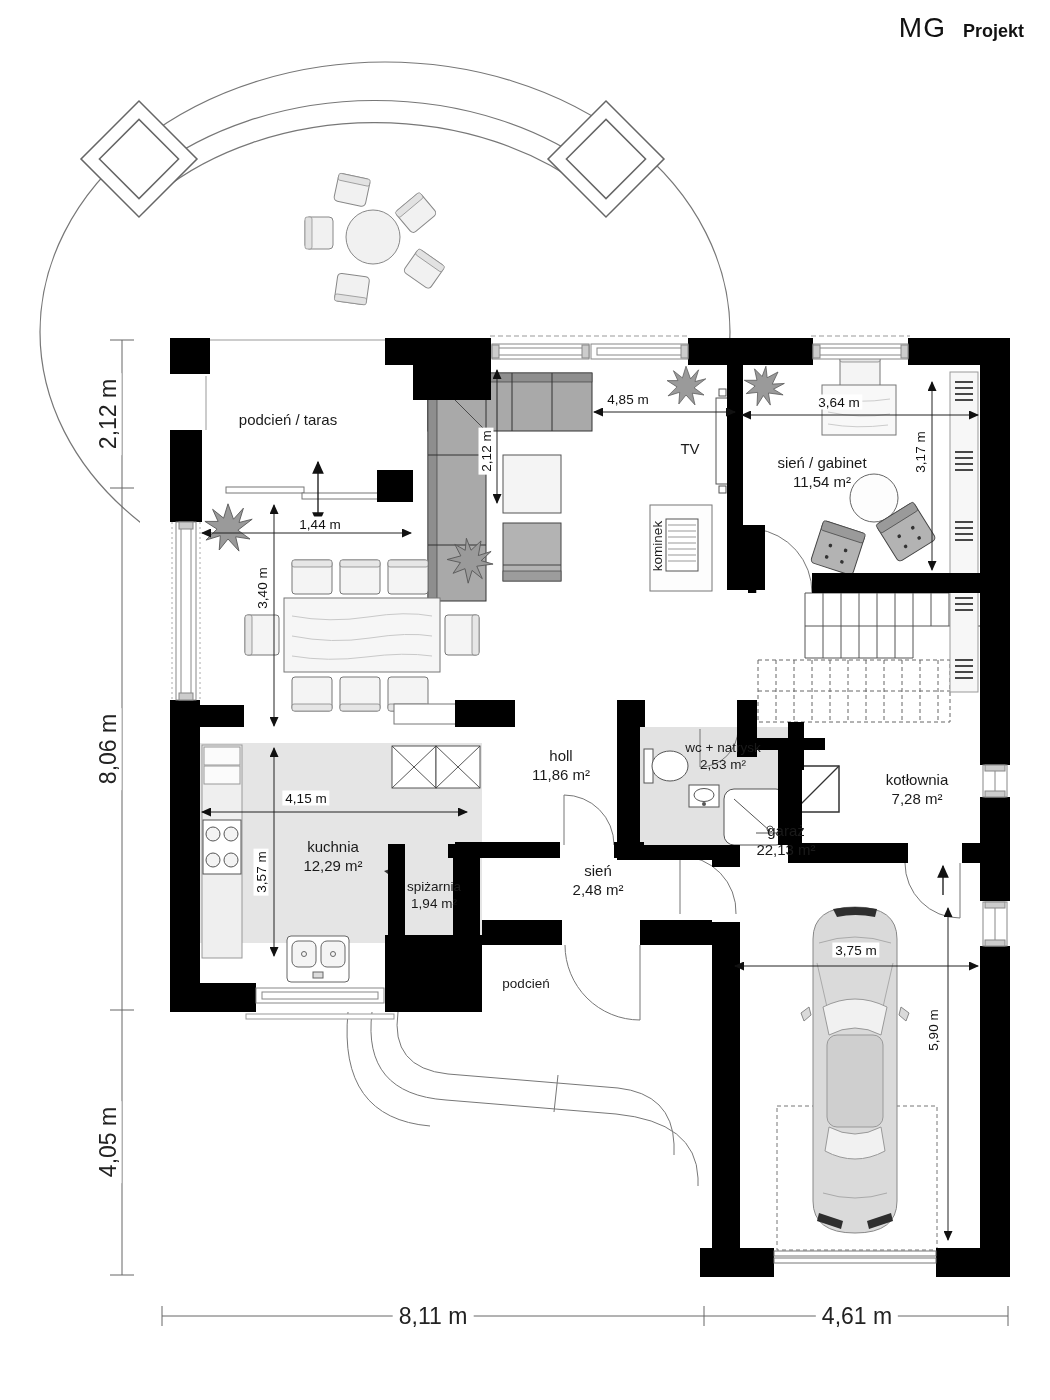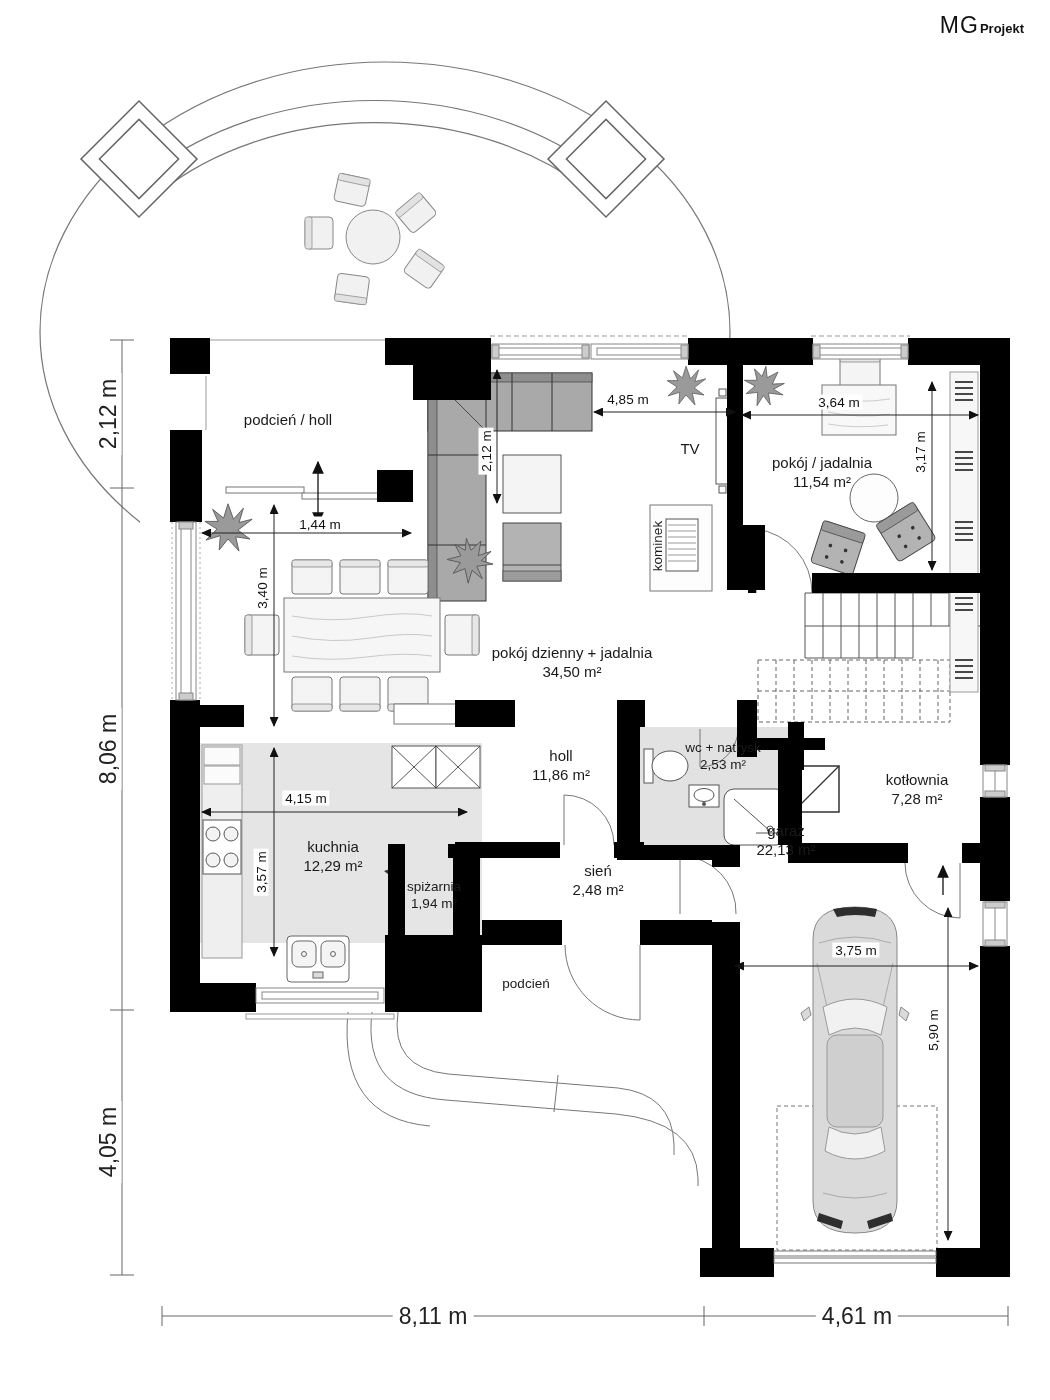--- a/index.html
+++ b/index.html
@@ -8,22 +8,22 @@
   svg.draw{position:absolute;left:0;top:0;}
   .lbl{position:absolute;transform:translate(-50%,-50%);text-align:center;color:#1a1a1a;
        font-size:15px;line-height:1.25;white-space:nowrap;}
   .lbl.small{font-size:13.5px;}
   .lbl.rot{transform:translate(-50%,-50%) rotate(-90deg);}
   .dim{position:absolute;transform:translate(-50%,-50%);font-size:13.5px;color:#111;
        background:#fff;padding:0 3px;white-space:nowrap;}
   .dim.rot{transform:translate(-50%,-50%) rotate(-90deg);}
   .dim.outer{font-size:23px;padding:0 6px;color:#222;}
   .logo{position:absolute;top:12px;right:26px;color:#111;display:flex;align-items:baseline;}
-  .logo .mg{font-size:23px;letter-spacing:1px;font-weight:400;}
-  .logo .pj{font-size:13px;font-weight:bold;margin-left:1px;}
+  .logo .mg{font-size:28px;letter-spacing:1px;font-weight:400;}
+  .logo .pj{font-size:18px;font-weight:bold;margin-left:17px;}
 </style>
 </head>
 <body>
 
 <div class="plan">
 
 <svg class="draw" width="1050" height="1400" viewBox="0 0 1050 1400">
   <defs>
     <marker id="arr" markerWidth="11" markerHeight="9" refX="9" refY="4.5" orient="auto-start-reverse">
       <path d="M0,0 L10,4.5 L0,9 z" fill="#111"></path>
@@ -401,27 +401,23 @@
     <line x1="110" y1="488" x2="134" y2="488"></line>
     <line x1="110" y1="1010" x2="134" y2="1010"></line>
     <line x1="110" y1="1275" x2="134" y2="1275"></line>
     <line x1="162" y1="1316" x2="1008" y2="1316"></line>
     <line x1="162" y1="1306" x2="162" y2="1326"></line>
     <line x1="704" y1="1306" x2="704" y2="1326"></line>
     <line x1="1008" y1="1306" x2="1008" y2="1326"></line>
   </g>
 </svg>
 
-<div class="lbl" style="left:288px;top:420px">podcień / holl</div>
-<div class="lbl" style="left:572px;top:663px">
-  <div>pokój dzienny + jadalnia</div>
-  <div>34,50 m²</div>
-</div>
+<div class="lbl" style="left:288px;top:420px">podcień / taras</div>
 <div class="lbl" style="left:822px;top:473px">
-  <div>pokój / jadalnia</div>
+  <div>sień / gabinet</div>
   <div>11,54 m²</div>
 </div>
 <div class="lbl" style="left:333px;top:857px">
   <div>kuchnia</div>
   <div>12,29 m²</div>
 </div>
 <div class="lbl small" style="left:434px;top:896px">
   <div>spiżarnia</div>
   <div>1,94 m²</div>
 </div>

